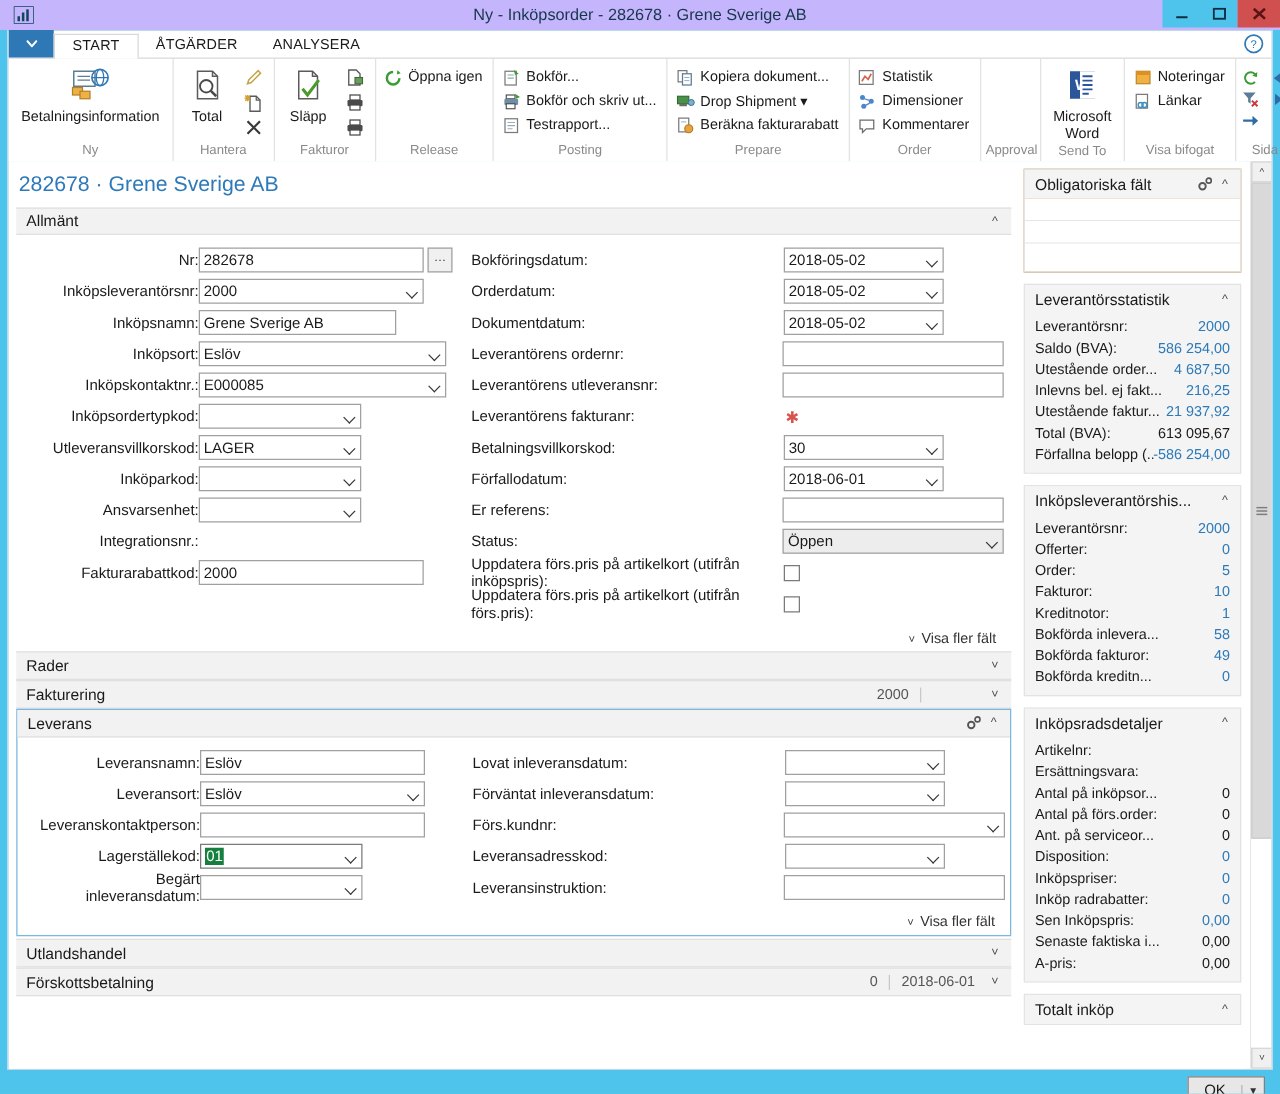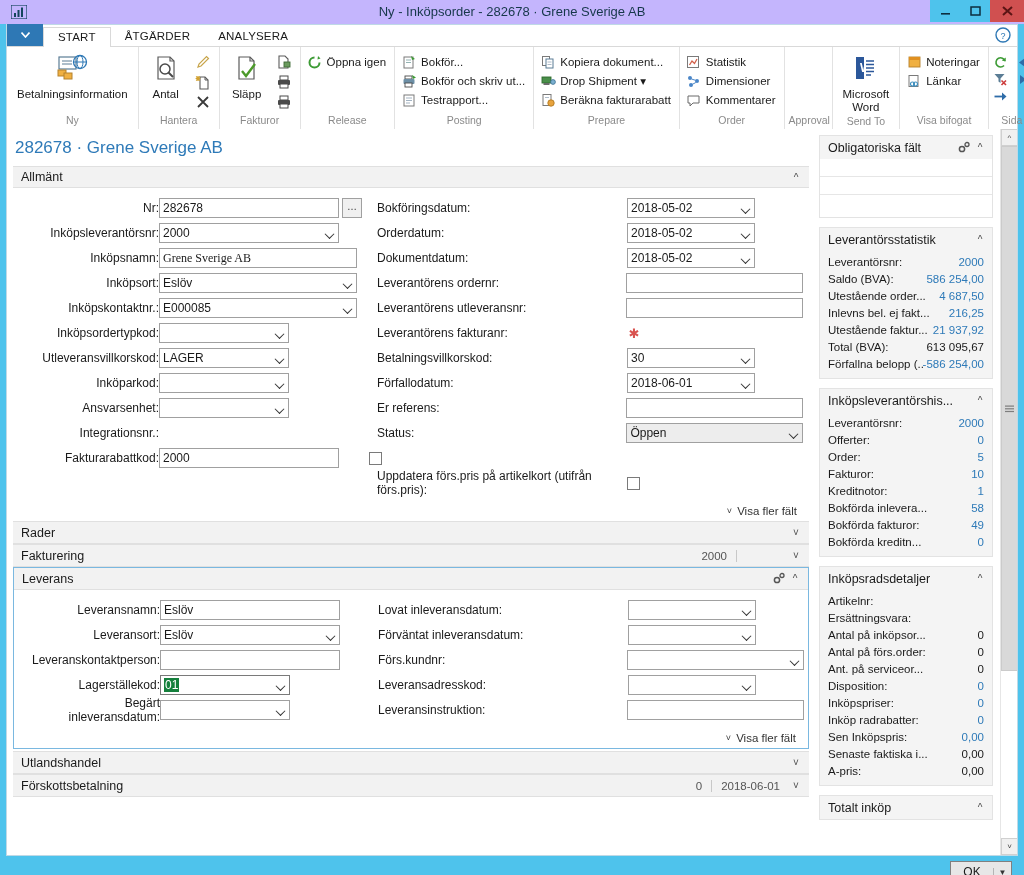--- a/index.html
+++ b/index.html
@@ -455,21 +455,21 @@
         <div class="rgroup-body">
           <div class="big-btn">
             <div class="bicon">
               <svg width="30" height="30" viewBox="0 0 30 30">
                 <path d="M7 3 h12 l4 4 v18 h-16 z" fill="#ffffff" stroke="#5b5b5b" stroke-width="1.2"></path>
                 <path d="M19 3 v4 h4" fill="none" stroke="#5b5b5b" stroke-width="1.2"></path>
                 <circle cx="14" cy="15" r="5" fill="none" stroke="#4a4a4a" stroke-width="1.5"></circle>
                 <line x1="17.5" y1="18.5" x2="22" y2="23" stroke="#4a4a4a" stroke-width="2"></line>
               </svg>
             </div>
-            <div class="blabel">Antal</div>
+            <div class="blabel">Total</div>
           </div>
           <div class="icon-col">
             <div class="mini">
               <svg width="16" height="16" viewBox="0 0 16 16">
                   <path d="M3 13 L4 10 L11.5 2.5 L13.5 4.5 L6 12 z" fill="none" stroke="#c8a54b" stroke-width="1.2"></path>
                 </svg>
             </div>
             <div class="mini">
               <svg width="16" height="16" viewBox="0 0 16 16">
                   <path d="M5 3 h5 l3 3 v9 h-8 z" fill="#fff" stroke="#5b5b5b" stroke-width="1.1"></path>
@@ -776,21 +776,21 @@
               <div class="ellipsis-btn">…</div>
             </div>
             <div class="frow">
               <div class="flabel">Inköpsleverantörsnr:</div>
               <div class="fsel w180">
                   <span class="cv">2000</span>
                 </div>
             </div>
             <div class="frow">
               <div class="flabel">Inköpsnamn:</div>
-              <input class="fin" style="width: 198px; font-family: Liberation Serif, serif;" value="Grene Sverige AB">
+              <input class="fin" style="width: 158px;" value="Grene Sverige AB">
             </div>
             <div class="frow">
               <div class="flabel">Inköpsort:</div>
               <div class="fsel" style="width:198px">
                   <span class="cv">Eslöv</span>
                 </div>
             </div>
             <div class="frow">
               <div class="flabel">Inköpskontaktnr.:</div>
               <div class="fsel" style="width:198px">
@@ -879,20 +879,21 @@
               <div class="flabel">Er referens:</div>
               <input class="fin" style="width: 177px;" value="">
             </div>
             <div class="frow">
               <div class="flabel">Status:</div>
               <div class="fsel disabled" style="width:177px">
                   <span class="cv">Öppen</span>
                 </div>
             </div>
             <div class="frow">
+              <div class="flabel">Uppdatera förs.pris på artikelkort  (utifrån inköpspris):</div>
               <span class="chk"></span>
             </div>
             <div class="frow">
               <div class="flabel">Uppdatera förs.pris på artikelkort (utifrån förs.pris):</div>
               <span class="chk"></span>
             </div>
           </div>
 
         </div>
         <div class="showmore">

